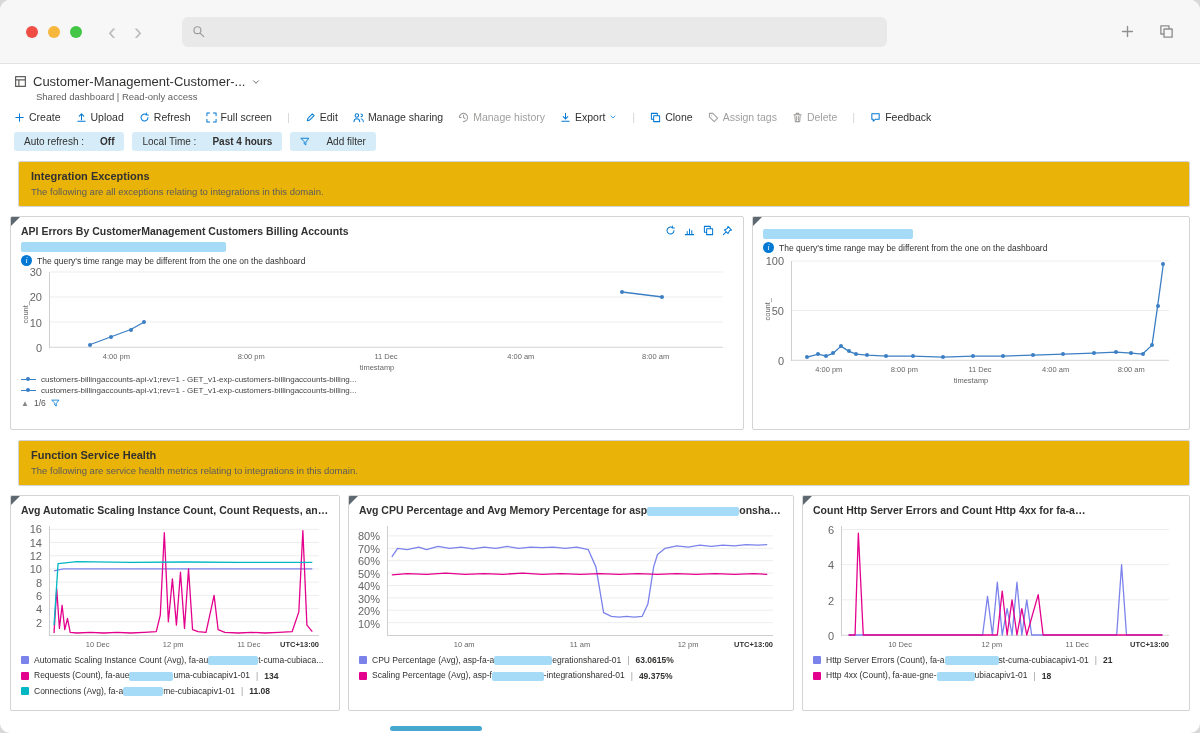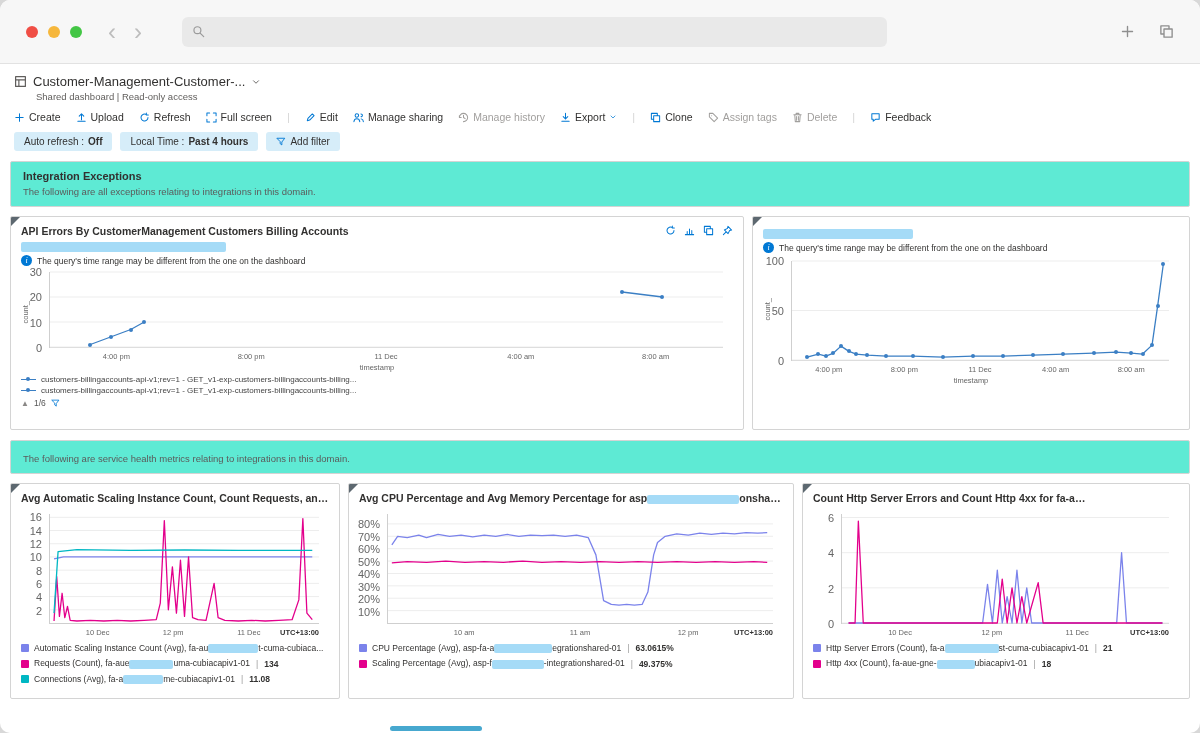--- a/index.html
+++ b/index.html
@@ -25,27 +25,27 @@
   .dash-sub { font-size: 9.5px; color: #605e5c; margin: 2px 0 0 22px; }
 
   .command-bar { display: flex; align-items: center; gap: 15px; padding: 9px 14px 7px; font-size: 10.5px; color: #323130; white-space: nowrap; }
   .cmd { display: flex; align-items: center; gap: 4px; cursor: pointer; }
   .cmd svg { color: #0078d4; }
   .cmd.disabled { color: #a19f9d; }
   .cmd.disabled svg { color: #a19f9d; }
   .cmd-sep { color: #d6d6d6; font-size: 11px; }
 
   .pills-row { display: flex; gap: 8px; padding: 2px 14px 10px; font-size: 10px; align-items: center; }
-  .pill { background: #d6edf9; border-radius: 3px; padding: 4px 10px; display: flex; gap: 4px; align-items: flex-end; color: #323130; cursor: pointer; }
+  .pill { background: #d6edf9; border-radius: 3px; padding: 4px 10px; display: flex; gap: 16px; align-items: flex-end; color: #323130; cursor: pointer; }
   .pill b { font-weight: bold; }
   .pill svg { color: #0078d4; }
 
   
   .content { padding: 0 10px; }
-  .section-box { border: 1px solid #d4d4d4; border-radius: 2px; padding: 8px 12px 9px; margin-bottom: 9px; background: #5eead4; }
+  .section-box { border: 1px solid #d4d4d4; border-radius: 2px; padding: 8px 12px 9px; margin-bottom: 9px; background: #eab308; margin-left: 8px; }
   .section-title { font-size: 11px; font-weight: bold; color: #323130; }
   .section-sub { font-size: 9.5px; color: #5b5b5b; margin-top: 4px; }
 
   .tiles-row { display: flex; gap: 8px; margin-bottom: 10px; }
   .tile { position: relative; border: 1px solid #d4d4d4; background: #fff; border-radius: 2px; padding: 8px 10px; overflow: hidden; }
   .row1 .tile { height: 214px; }
   .row1 .t1 { flex: 0 0 334px; }
   .row1 .t2 { flex: 1; }
   .row1 .t3 { flex: 0 0 438px; }
   .row2 .tile { height: 216px; }
@@ -372,20 +372,21 @@
               <div class="xtick" style="left: 70%;">4:00 am</div>
               <div class="xtick" style="left: 90%;">8:00 am</div>
             </div>
             <div class="yaxis-title">count_</div>
             <div class="xaxis-title">timestamp</div>
           </div>
       </div>
     </div>
 
     <div class="section-box">
+      <div class="section-title">Function Service Health</div>
       <div class="section-sub">The following are service health metrics relating to integrations in this domain.</div>
     </div>
 
     <div class="tiles-row row2">
 
       <div class="tile t4">
         <div class="corner"></div>
         <div class="tile-head">
           <span class="tile-title">Avg Automatic Scaling Instance Count, Count Requests, and Avg Connec...</span>
         </div>

